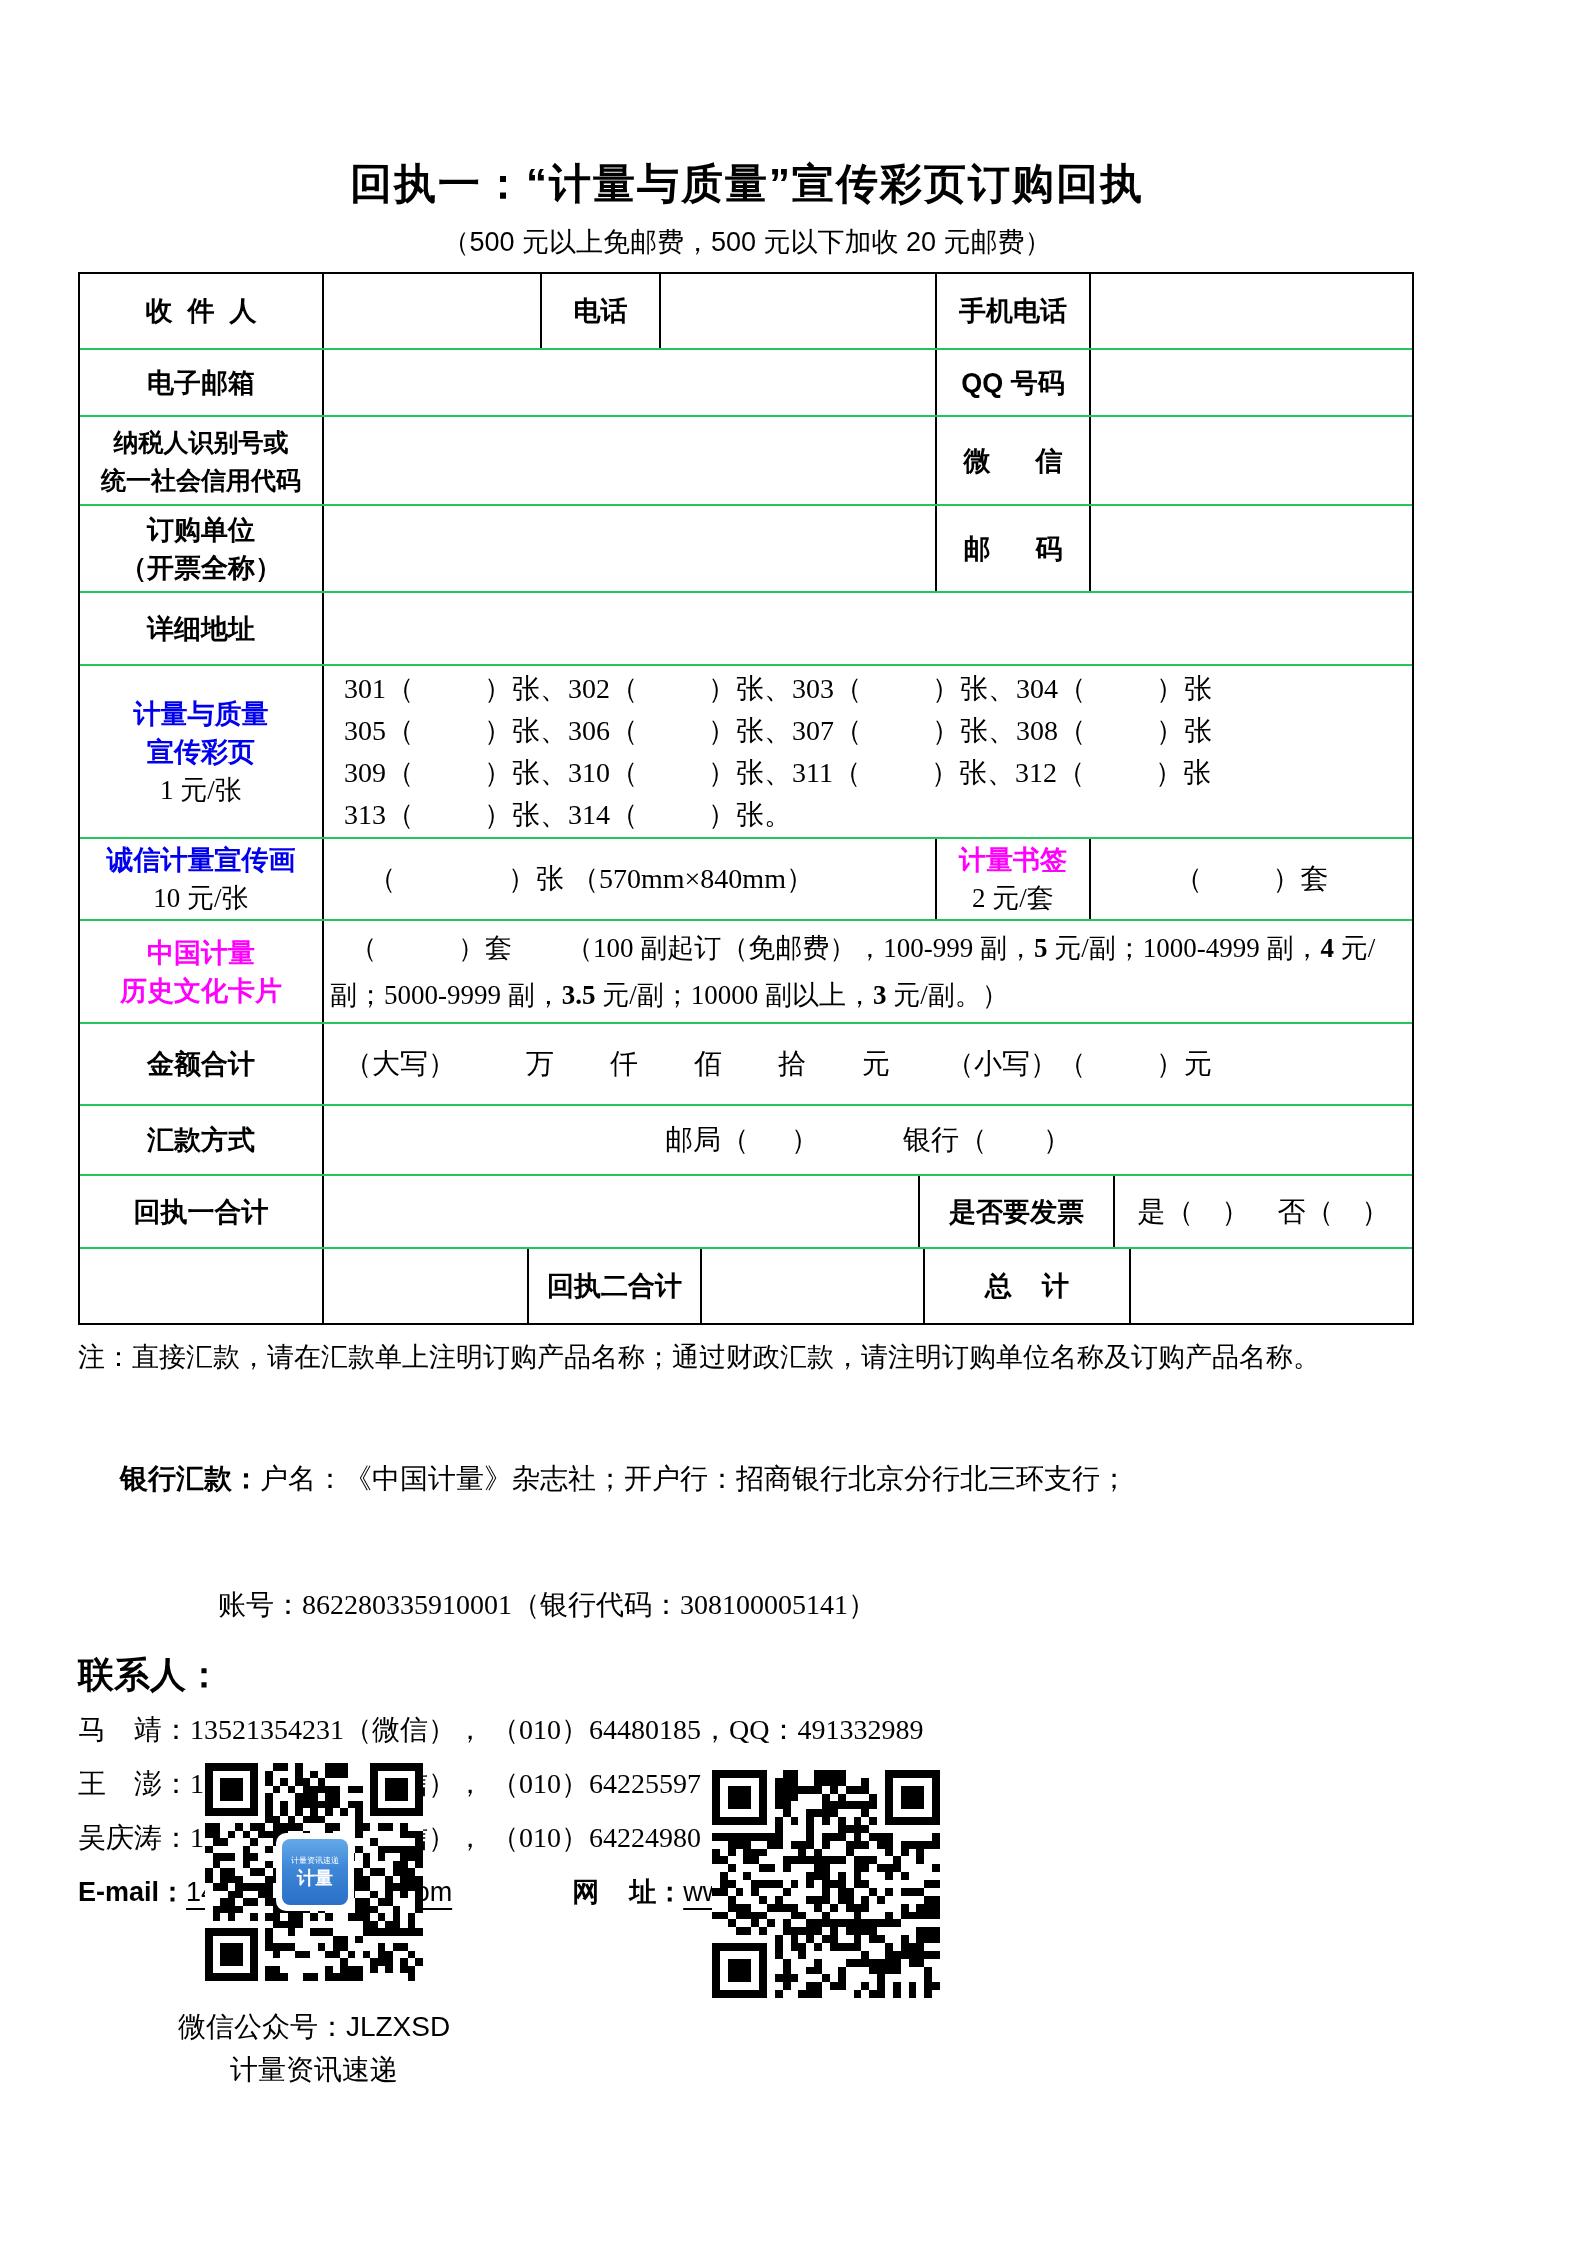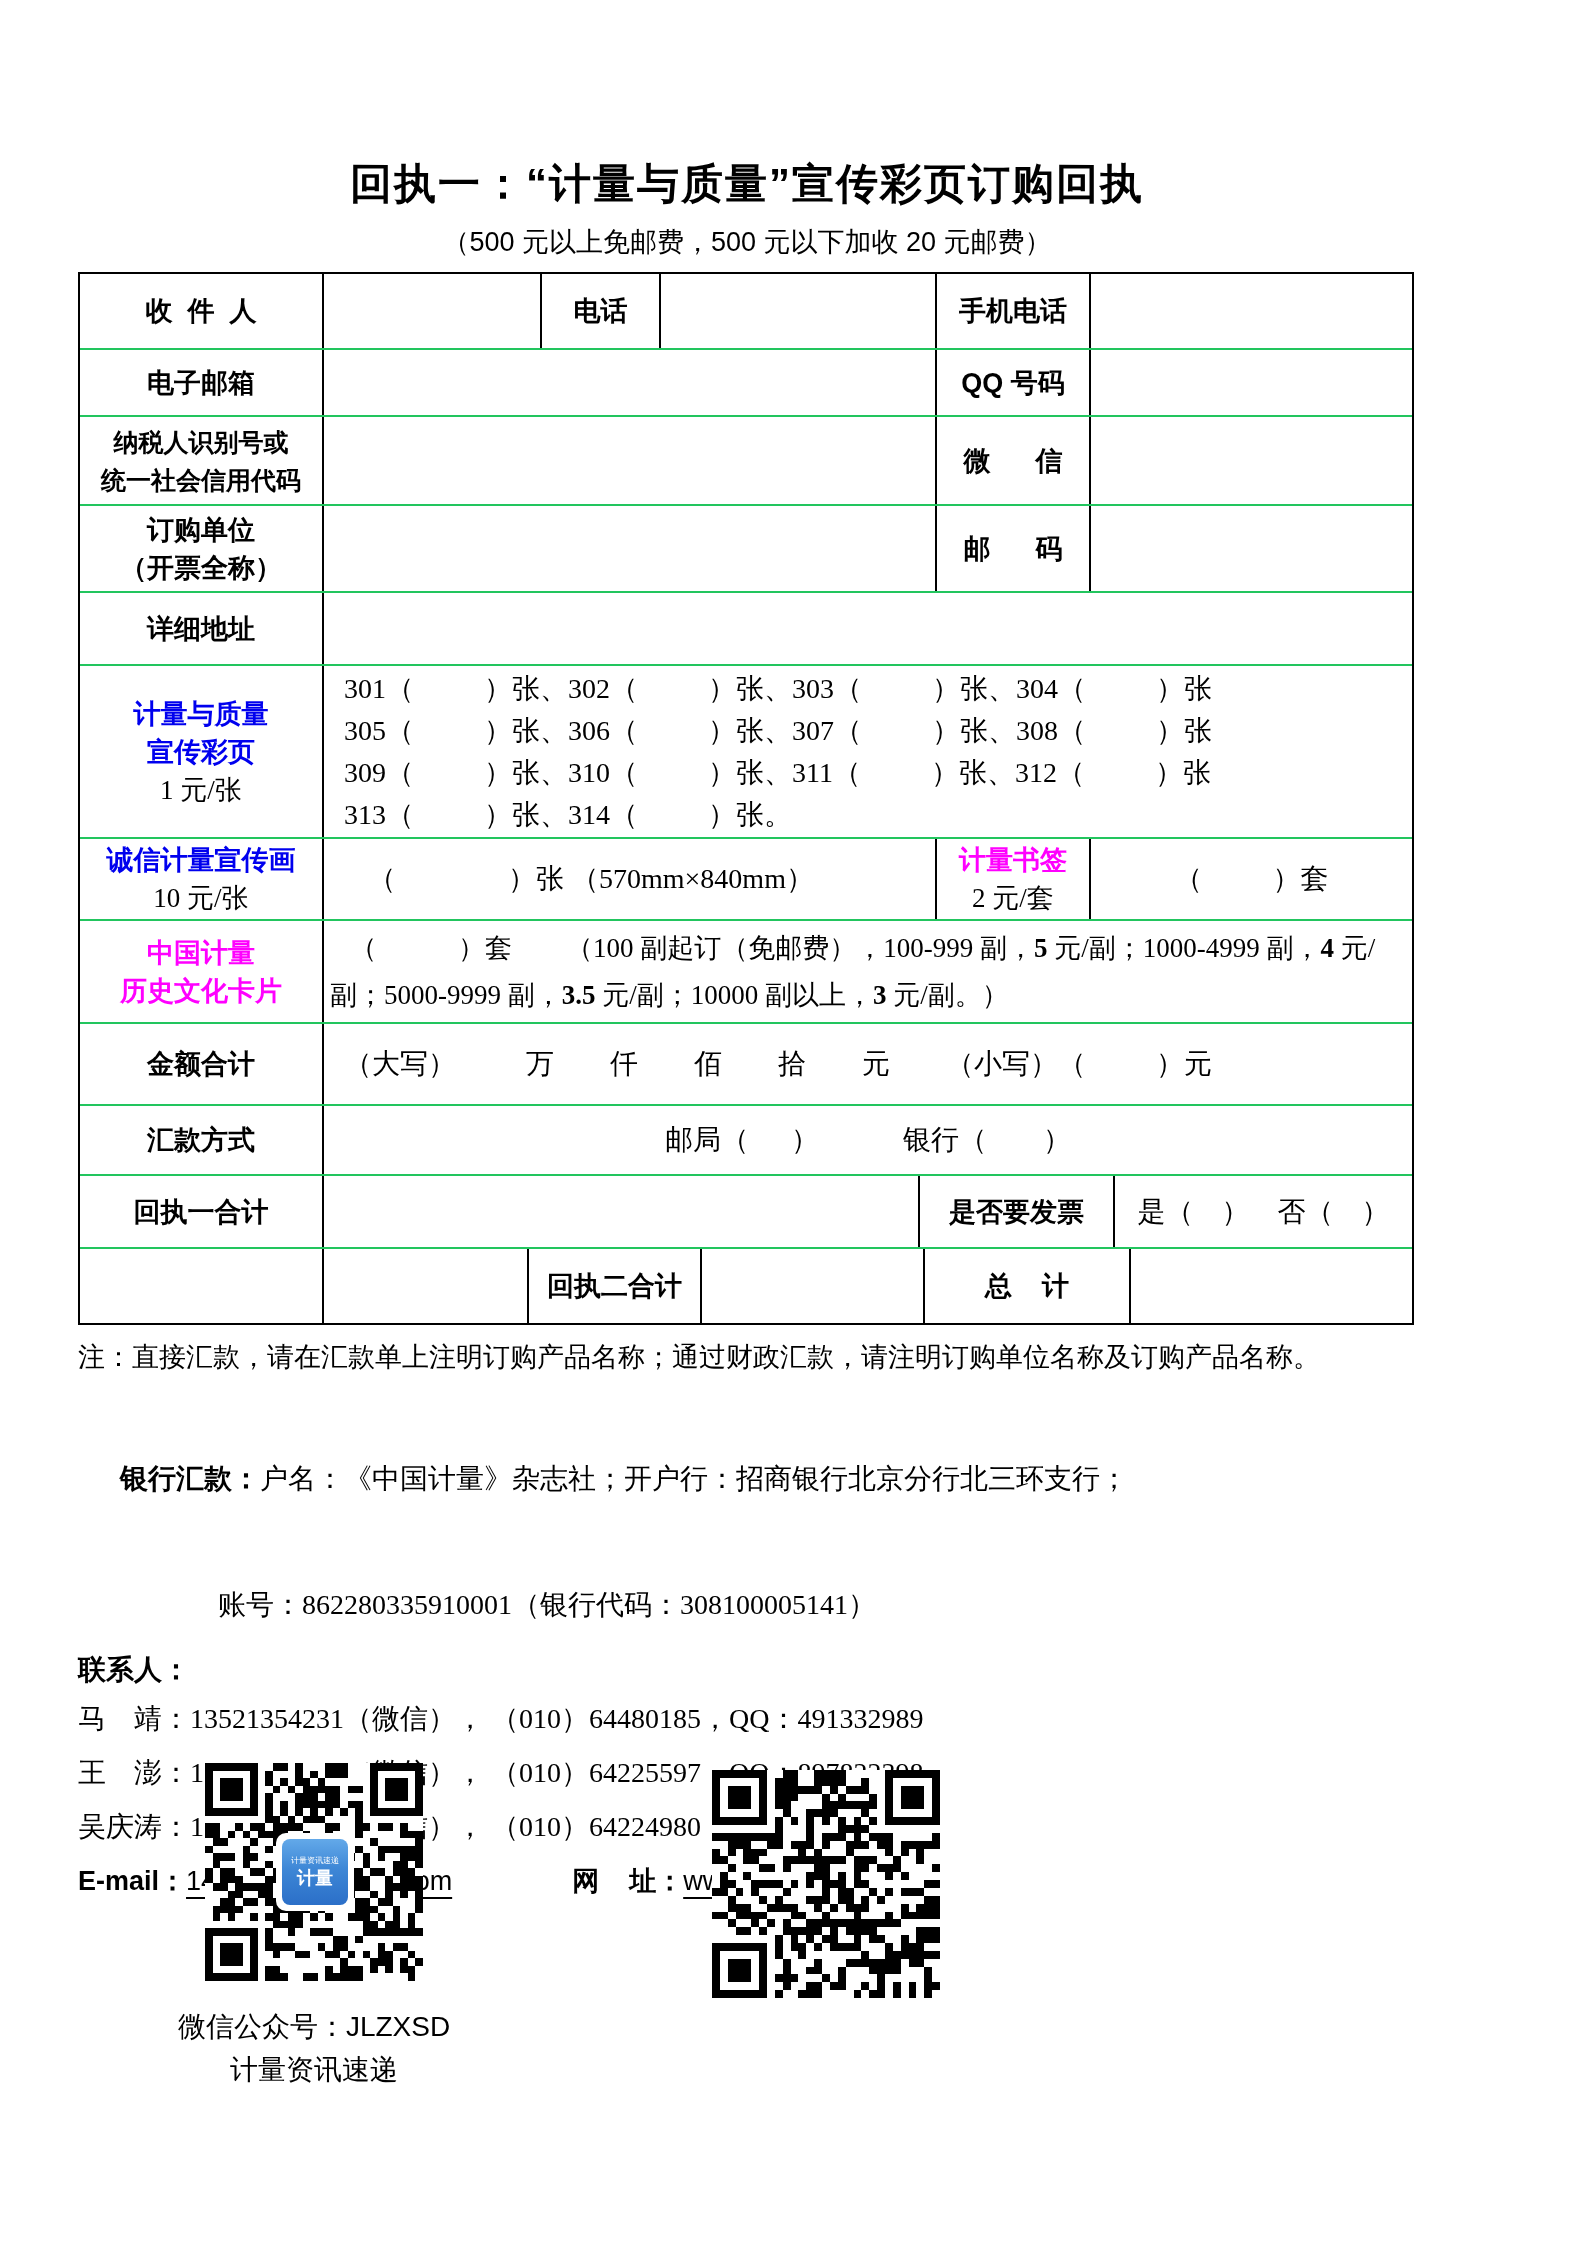--- a/index.html
+++ b/index.html
@@ -30,21 +30,21 @@
   .cards-cell{display:block;text-align:left;font-size:27px;line-height:47px;
               padding:4px 8px 0 6px;text-indent:20px;}
   .cards-cell b{font-weight:bold;}
   .amount-cell{padding-left:20px;}
   
   .note{margin-top:14px;font-family:"Liberation Sans","DejaVu Sans",sans-serif;font-size:27px;}
   .bank{margin-top:38px;font-size:28px;line-height:44px;white-space:pre-wrap;}
   .bank .bold{font-weight:bold;}
   .indent{padding-left:140px;}
   .contacts-label{margin-top:24px;font-family:"Liberation Sans","DejaVu Sans",sans-serif;
-                  font-weight:bold;font-size:28px;}
+                  font-weight:bold;font-size:36px;}
   .contact-line{font-size:28px;line-height:48px;white-space:pre-wrap;margin-top:6px;}
   .email-line{margin-top:12px;font-family:"Liberation Sans","DejaVu Sans",sans-serif;font-size:27px;}
   .email-line .bold{font-weight:bold;white-space:pre-wrap;}
   .link{text-decoration:underline;text-underline-offset:7px;text-decoration-thickness:2px;color:#000;}
   .weblabel{margin-left:120px;}
   
   .qr{position:absolute;background:#fff;}
   .qr svg{display:block;shape-rendering:crispEdges;}
   .qr-left{left:205px;top:1763px;width:218px;height:218px;}
   .qr-right{left:712px;top:1770px;width:228px;height:228px;}

